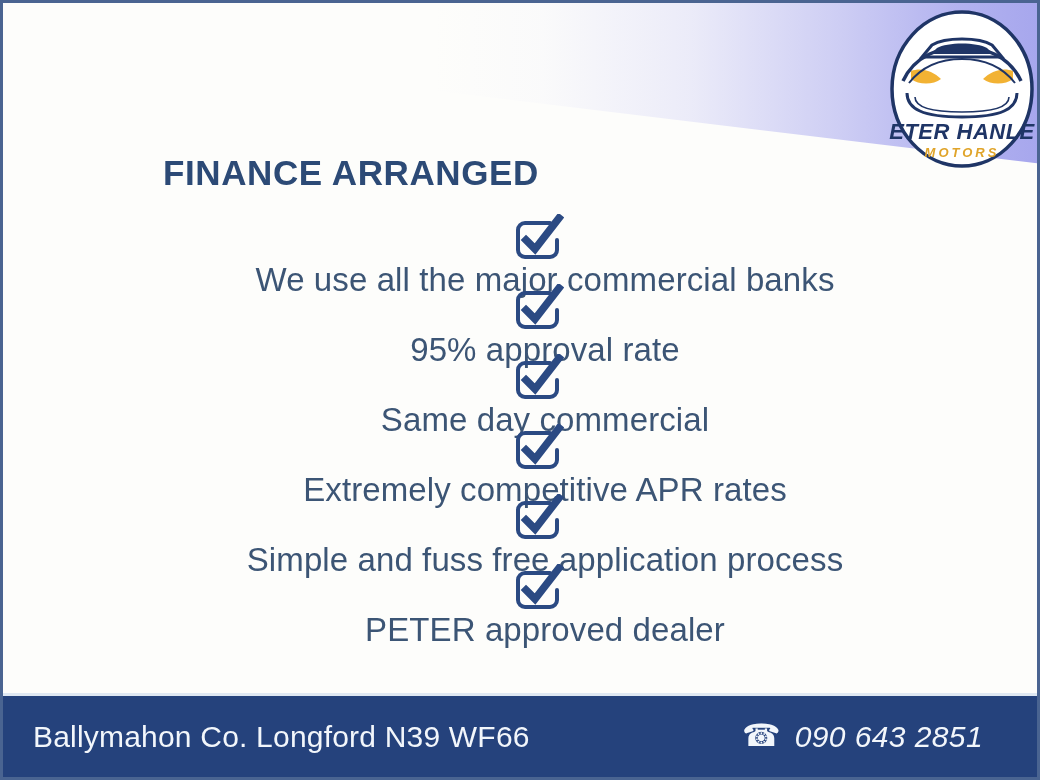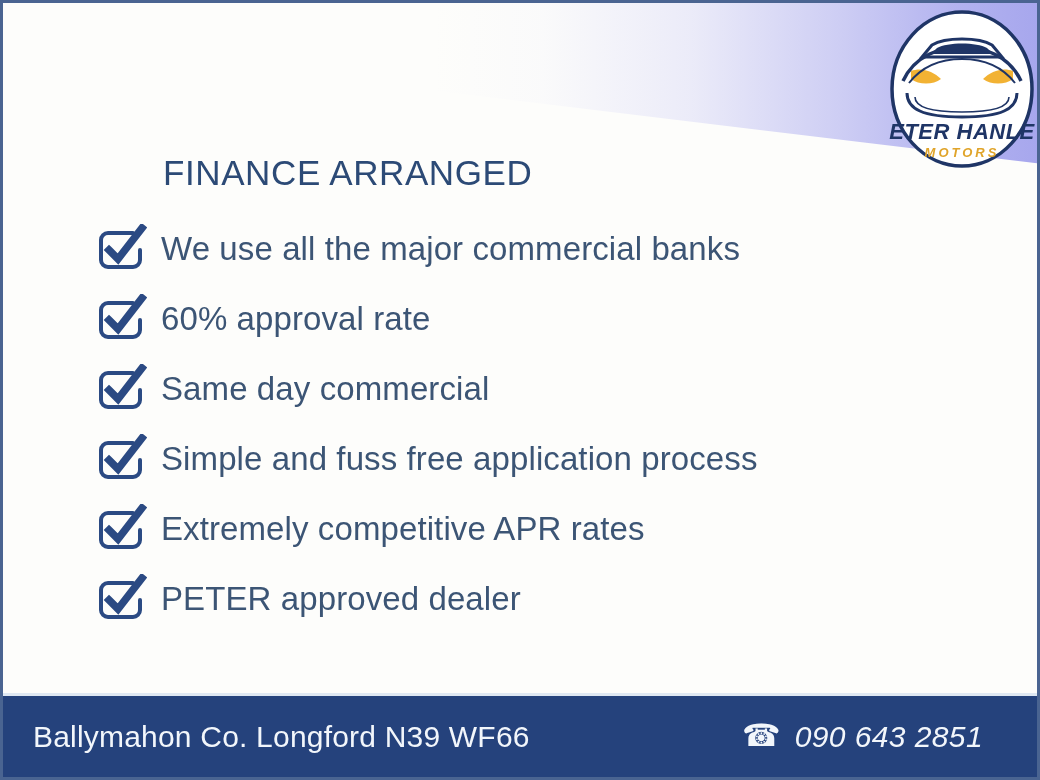--- a/index.html
+++ b/index.html
@@ -48,35 +48,36 @@
   #logo svg { display: block; width: 146px; height: 160px; }
 
   
   #headline {
     position: absolute;
     left: 160px;
     top: 150px;
     font-size: 35px;
     letter-spacing: 0.6px;
     color: #2c4a76;
-    font-weight: 400;
+    font-weight: 700;
     white-space: nowrap;
   }
 
   
   #feature-list {
     position: absolute;
     left: 92px;
     top: 210px;
     width: 900px;
   }
   .feature-row {
     display: flex;
     align-items: center;
     height: 70px;
+    flex-direction: column;
   }
   .cb-icon {
     flex: 0 0 auto;
     width: 52px;
     height: 50px;
     margin-right: 14px;
     position: relative;
     top: 1px;
   }
   .cb-icon svg { display: block; width: 52px; height: 50px; }
@@ -179,51 +180,51 @@
       <span class="feature-text">We use all the major commercial banks</span>
     </div>
 
     <div class="feature-row">
       <span class="cb-icon">
         <svg viewBox="0 0 52 50" xmlns="http://www.w3.org/2000/svg">
           <path d="M38 9 H13 a7 7 0 0 0 -7 7 V36 a7 7 0 0 0 7 7 H38 a7 7 0 0 0 7 -7 V26" fill="none" stroke="#2b4a83" stroke-width="4" stroke-linecap="round"></path>
           <path d="M14 26 L23 35 L47 4" fill="none" stroke="#2b4a83" stroke-width="7.5" stroke-linecap="square" stroke-linejoin="miter"></path>
         </svg>
       </span>
-      <span class="feature-text">60% approval rate</span>
+      <span class="feature-text">95% approval rate</span>
     </div>
 
     <div class="feature-row">
       <span class="cb-icon">
         <svg viewBox="0 0 52 50" xmlns="http://www.w3.org/2000/svg">
           <path d="M38 9 H13 a7 7 0 0 0 -7 7 V36 a7 7 0 0 0 7 7 H38 a7 7 0 0 0 7 -7 V26" fill="none" stroke="#2b4a83" stroke-width="4" stroke-linecap="round"></path>
           <path d="M14 26 L23 35 L47 4" fill="none" stroke="#2b4a83" stroke-width="7.5" stroke-linecap="square" stroke-linejoin="miter"></path>
         </svg>
       </span>
       <span class="feature-text">Same day commercial</span>
     </div>
 
     <div class="feature-row">
       <span class="cb-icon">
         <svg viewBox="0 0 52 50" xmlns="http://www.w3.org/2000/svg">
           <path d="M38 9 H13 a7 7 0 0 0 -7 7 V36 a7 7 0 0 0 7 7 H38 a7 7 0 0 0 7 -7 V26" fill="none" stroke="#2b4a83" stroke-width="4" stroke-linecap="round"></path>
           <path d="M14 26 L23 35 L47 4" fill="none" stroke="#2b4a83" stroke-width="7.5" stroke-linecap="square" stroke-linejoin="miter"></path>
         </svg>
       </span>
+      <span class="feature-text">Extremely competitive APR rates</span>
+    </div>
+
+    <div class="feature-row">
+      <span class="cb-icon">
+        <svg viewBox="0 0 52 50" xmlns="http://www.w3.org/2000/svg">
+          <path d="M38 9 H13 a7 7 0 0 0 -7 7 V36 a7 7 0 0 0 7 7 H38 a7 7 0 0 0 7 -7 V26" fill="none" stroke="#2b4a83" stroke-width="4" stroke-linecap="round"></path>
+          <path d="M14 26 L23 35 L47 4" fill="none" stroke="#2b4a83" stroke-width="7.5" stroke-linecap="square" stroke-linejoin="miter"></path>
+        </svg>
+      </span>
       <span class="feature-text">Simple and fuss free application process</span>
-    </div>
-
-    <div class="feature-row">
-      <span class="cb-icon">
-        <svg viewBox="0 0 52 50" xmlns="http://www.w3.org/2000/svg">
-          <path d="M38 9 H13 a7 7 0 0 0 -7 7 V36 a7 7 0 0 0 7 7 H38 a7 7 0 0 0 7 -7 V26" fill="none" stroke="#2b4a83" stroke-width="4" stroke-linecap="round"></path>
-          <path d="M14 26 L23 35 L47 4" fill="none" stroke="#2b4a83" stroke-width="7.5" stroke-linecap="square" stroke-linejoin="miter"></path>
-        </svg>
-      </span>
-      <span class="feature-text">Extremely competitive APR rates</span>
     </div>
 
     <div class="feature-row">
       <span class="cb-icon">
         <svg viewBox="0 0 52 50" xmlns="http://www.w3.org/2000/svg">
           <path d="M38 9 H13 a7 7 0 0 0 -7 7 V36 a7 7 0 0 0 7 7 H38 a7 7 0 0 0 7 -7 V26" fill="none" stroke="#2b4a83" stroke-width="4" stroke-linecap="round"></path>
           <path d="M14 26 L23 35 L47 4" fill="none" stroke="#2b4a83" stroke-width="7.5" stroke-linecap="square" stroke-linejoin="miter"></path>
         </svg>
       </span>
       <span class="feature-text">PETER approved dealer</span>

